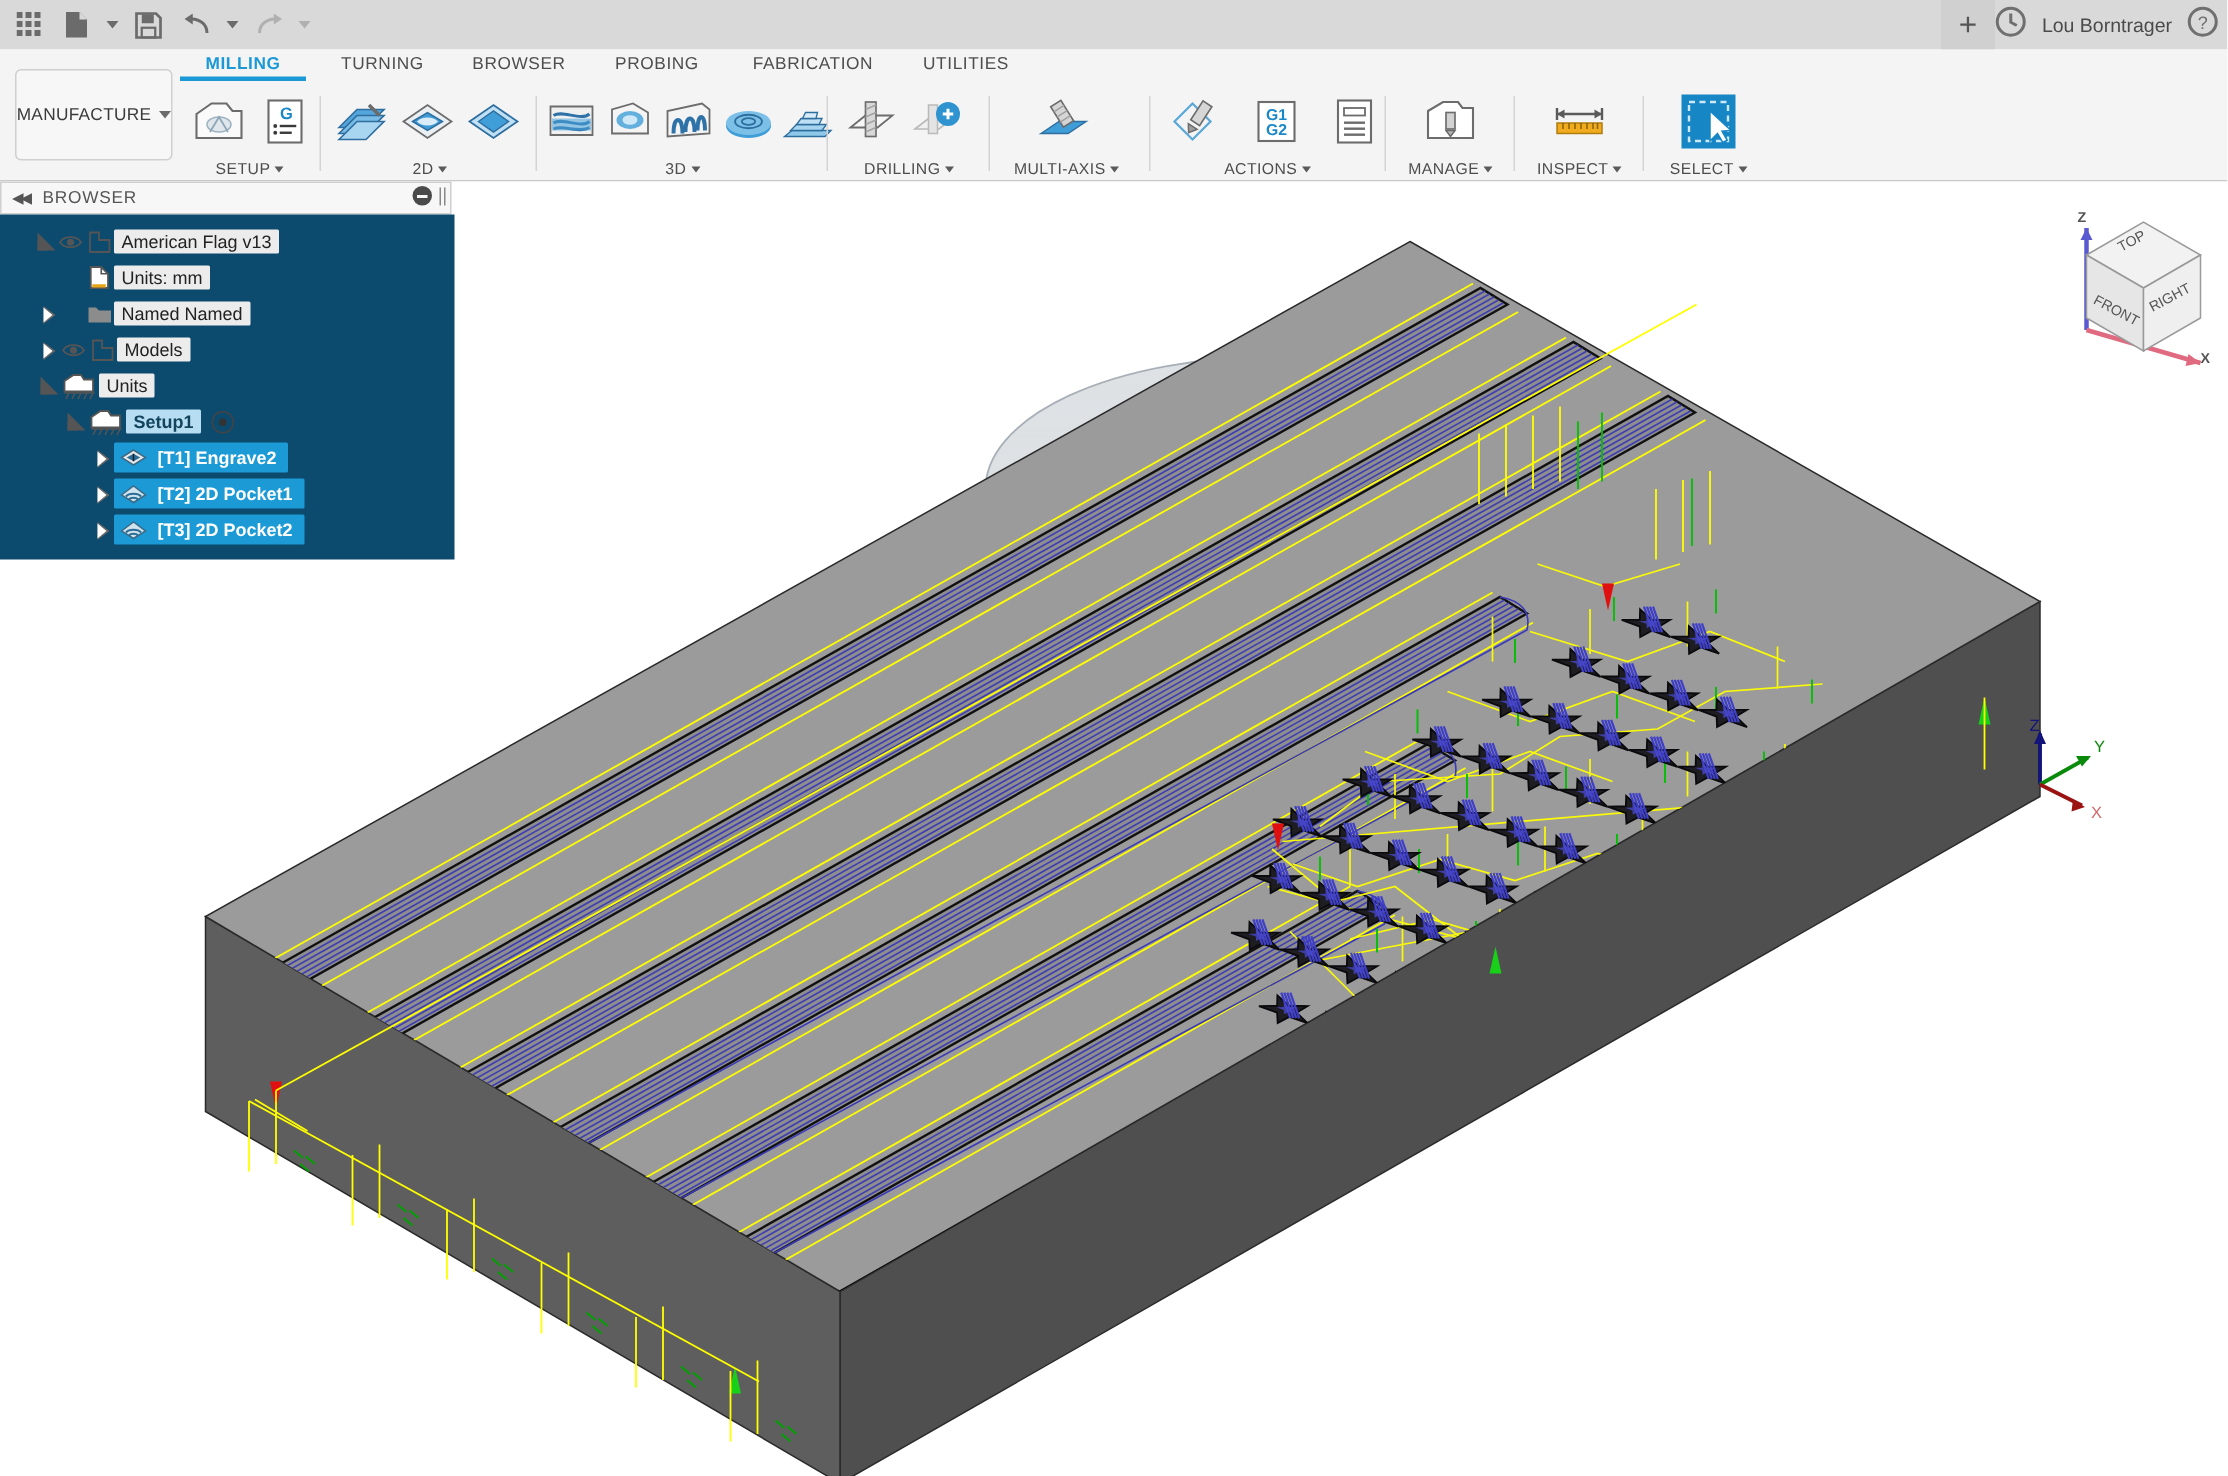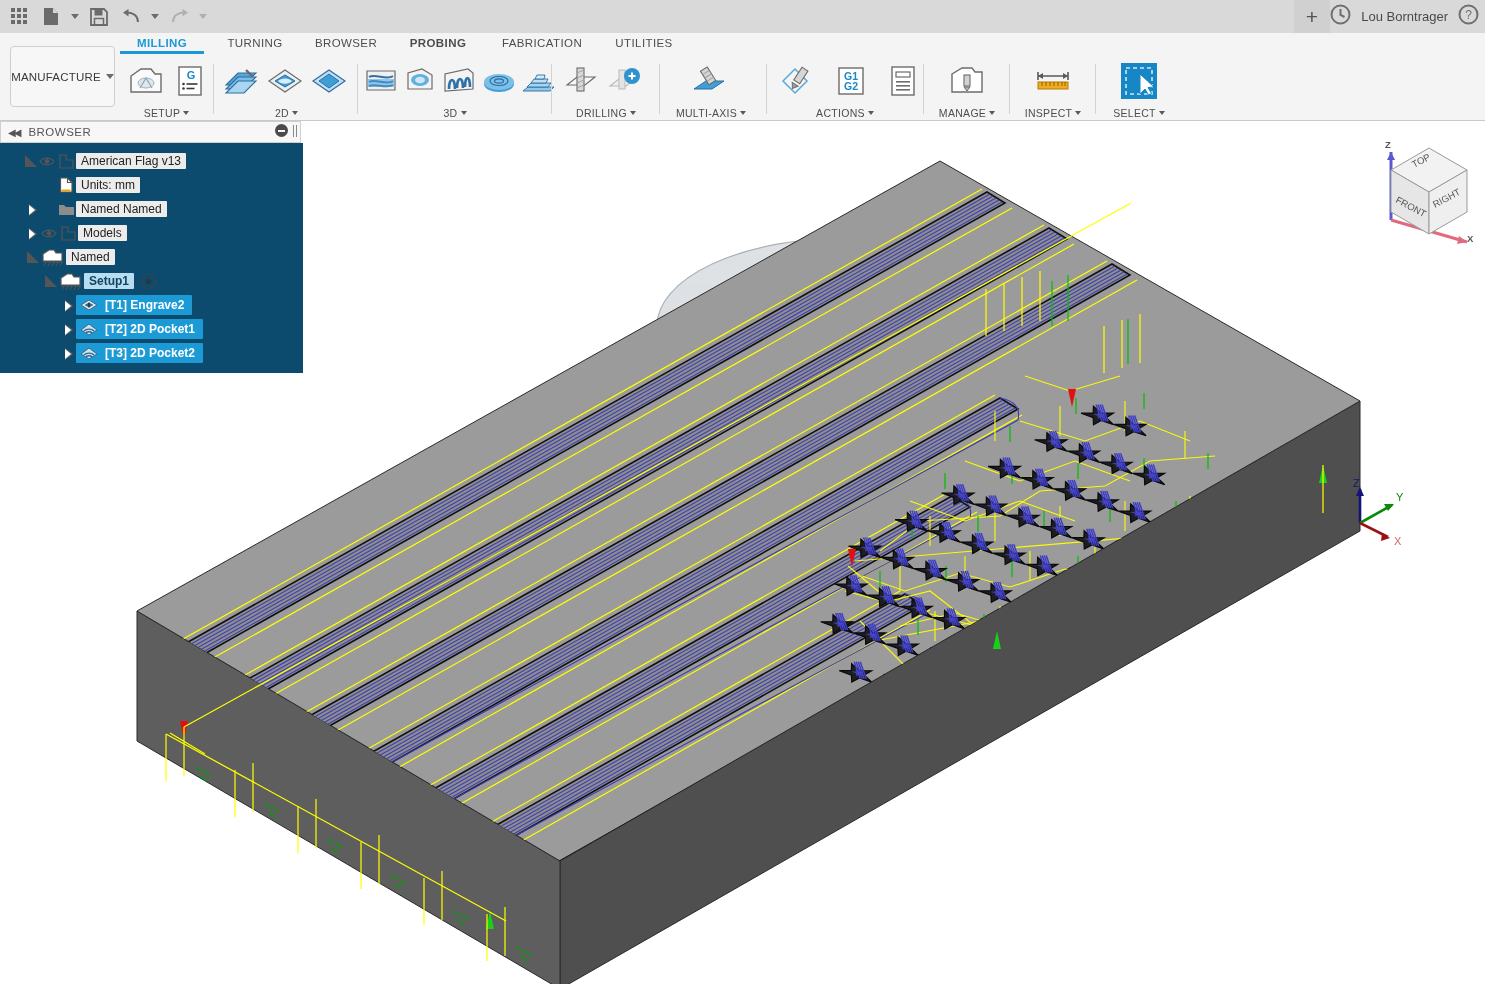--- a/index.html
+++ b/index.html
@@ -205,21 +205,21 @@
 
     <div class="wsbtn">
       <span>MANUFACTURE</span>
       <i class="caret-dn"></i>
     </div>
 
     <div class="tabstrip">
       <div class="rtab active" style="left:0px;width:84px;">MILLING</div>
       <div class="rtab" style="left:93px;width:84px;">TURNING</div>
       <div class="rtab" style="left:183px;width:86px;">BROWSER</div>
-      <div class="rtab" style="left:276px;width:84px;font-weight:bold;">PROBING</div>
+      <div class="rtab" style="left:276px;width:84px;">PROBING</div>
       <div class="rtab" style="left:370px;width:104px;">FABRICATION</div>
       <div class="rtab" style="left:482px;width:84px;">UTILITIES</div>
     </div>
 
     <div class="panels">
 
       <div class="panel" style="left:0px;width:93px;">
         <div class="row" style="padding-left:5px;">
           <div class="cmd">
             <svg width="34" height="30" viewBox="0 0 34 30">
@@ -1271,21 +1271,21 @@
         <span class="tw">
             <i class="tri-open"></i>
           </span>
         <span class="tico" style="width:26px">
           <svg width="24" height="17" viewBox="0 0 24 17">
             <path d="M2 5 L8 1 L13 1 L15 4 L21 4 L21 12 L2 12 Z" fill="#fff" stroke="#555" stroke-width="1.2"></path>
             <path d="M2 13 L22 13" stroke="#555" stroke-width="1"></path>
             <path d="M3 17 L5 13 M7 17 L9 13 M11 17 L13 13 M15 17 L17 13 M19 17 L21 13" stroke="#555" stroke-width="1"></path>
           </svg>
         </span>
-        <span class="tlabel hl">Named</span>
+        <span class="tlabel hl">Units</span>
       </div>
 
       <div class="trow">
         <span style="width:44px"></span>
         <span class="tw">
             <i class="tri-open"></i>
           </span>
         <span class="tico" style="width:26px">
           <svg width="24" height="17" viewBox="0 0 24 17">
             <path d="M2 5 L8 1 L13 1 L15 4 L21 4 L21 12 L2 12 Z" fill="#fff" stroke="#555" stroke-width="1.2"></path>

